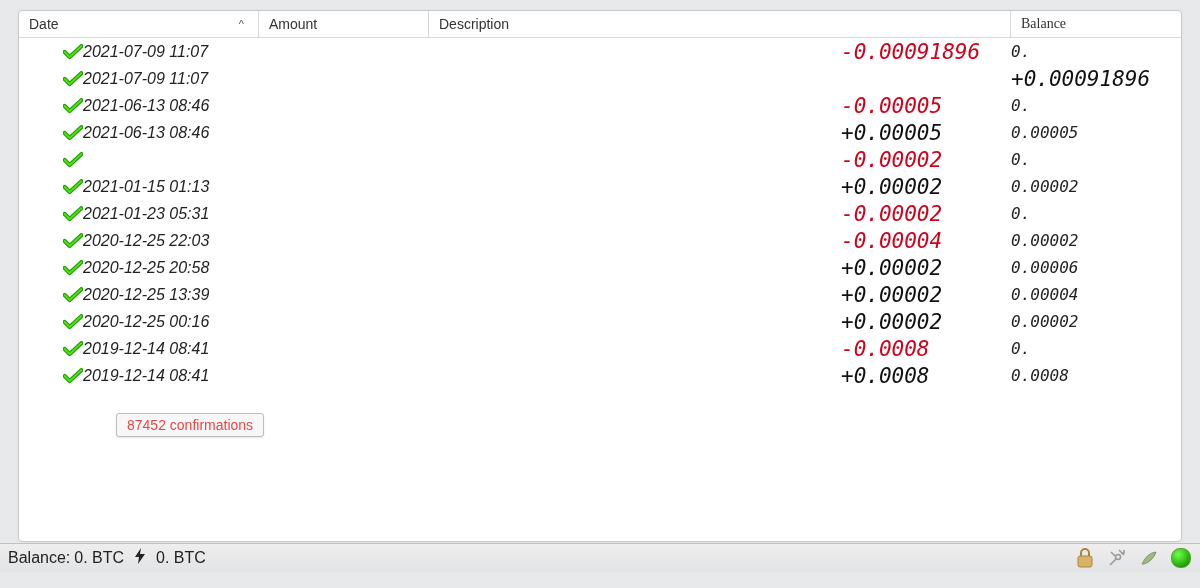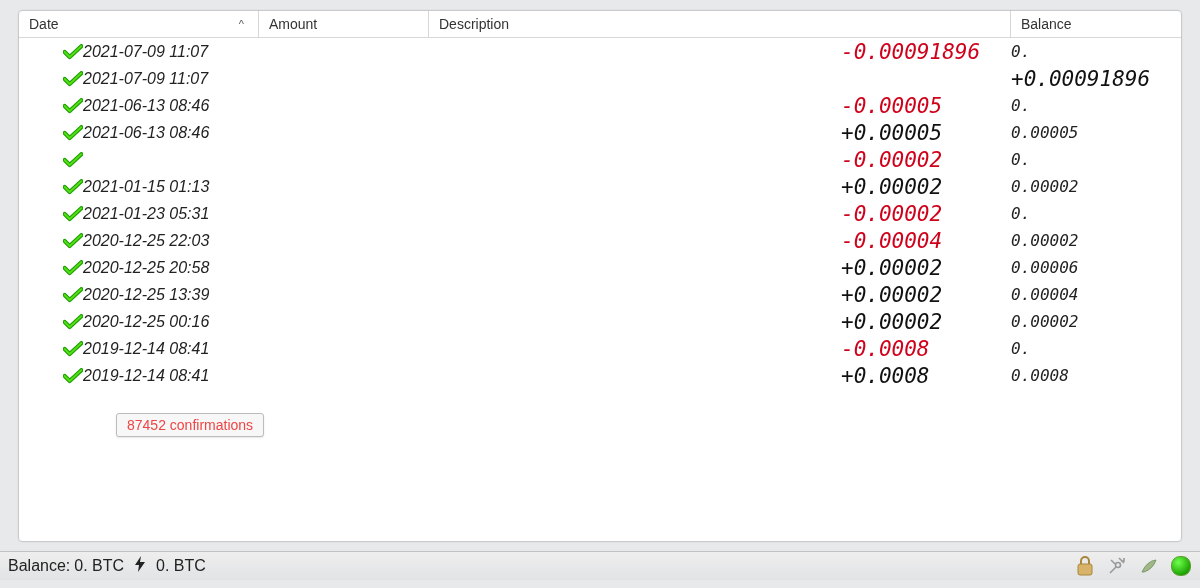--- a/index.html
+++ b/index.html
@@ -47,21 +47,21 @@
   .ch:last-child { border-right: none; }
   .ch .sort {
     font-size: 11px;
     color: #555;
     margin-left: auto;
     margin-right: 4px;
   }
   .ch-date  { width: 240px; }
   .ch-desc  { flex: 1; }
   .ch-amt   { width: 170px; }
-  .ch-bal   { width: 170px; }
+  .ch-bal   { width: 170px; font-family: Liberation Serif, serif; }
 
   .rows { flex:1; overflow:hidden; }
   .row {
     display: flex;
     align-items: center;
     height: 27px;
     font-size: 16px;
     padding-left: 44px; 
     font-family: -apple-system, Arial, sans-serif;
     font-style: italic;
@@ -89,21 +89,21 @@
     font-size: 14px;
     color: #ef4444;
     padding: 3px 10px;
     box-shadow: 0 1px 2px rgba(0,0,0,0.1);
   }
 
   .statusbar {
     position: absolute;
     left: 0;
     right: 0;
-    bottom: 8px;
+    bottom: 16px;
     height: 28px;
     background: linear-gradient(#eeeeef, #e2e3e4);
     border-top: 1px solid #c2c2c2;
     display: flex;
     align-items: center;
     padding: 0 8px;
     font-size: 16px;
     color: #222;
   }
   .statusbar .sep {

